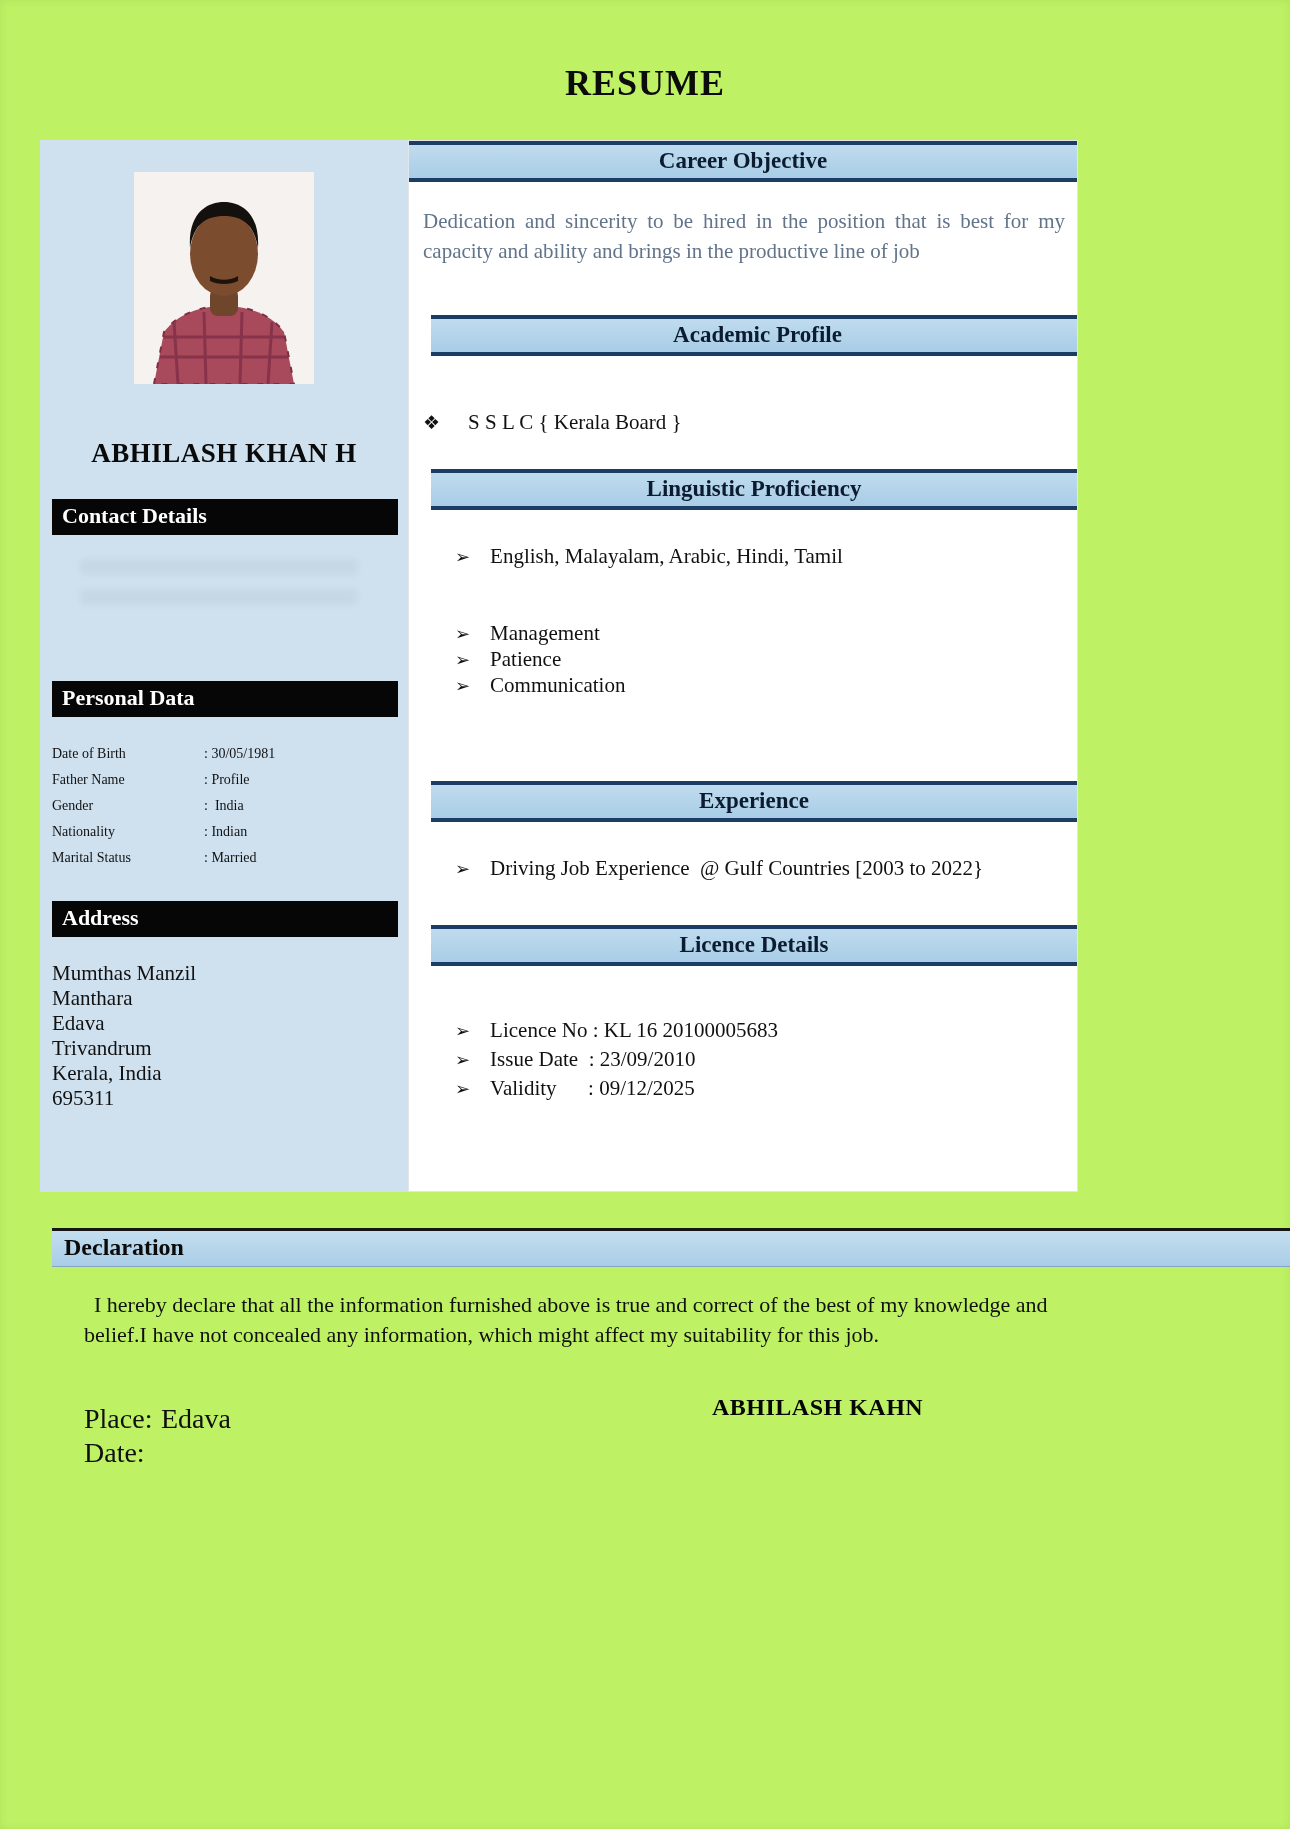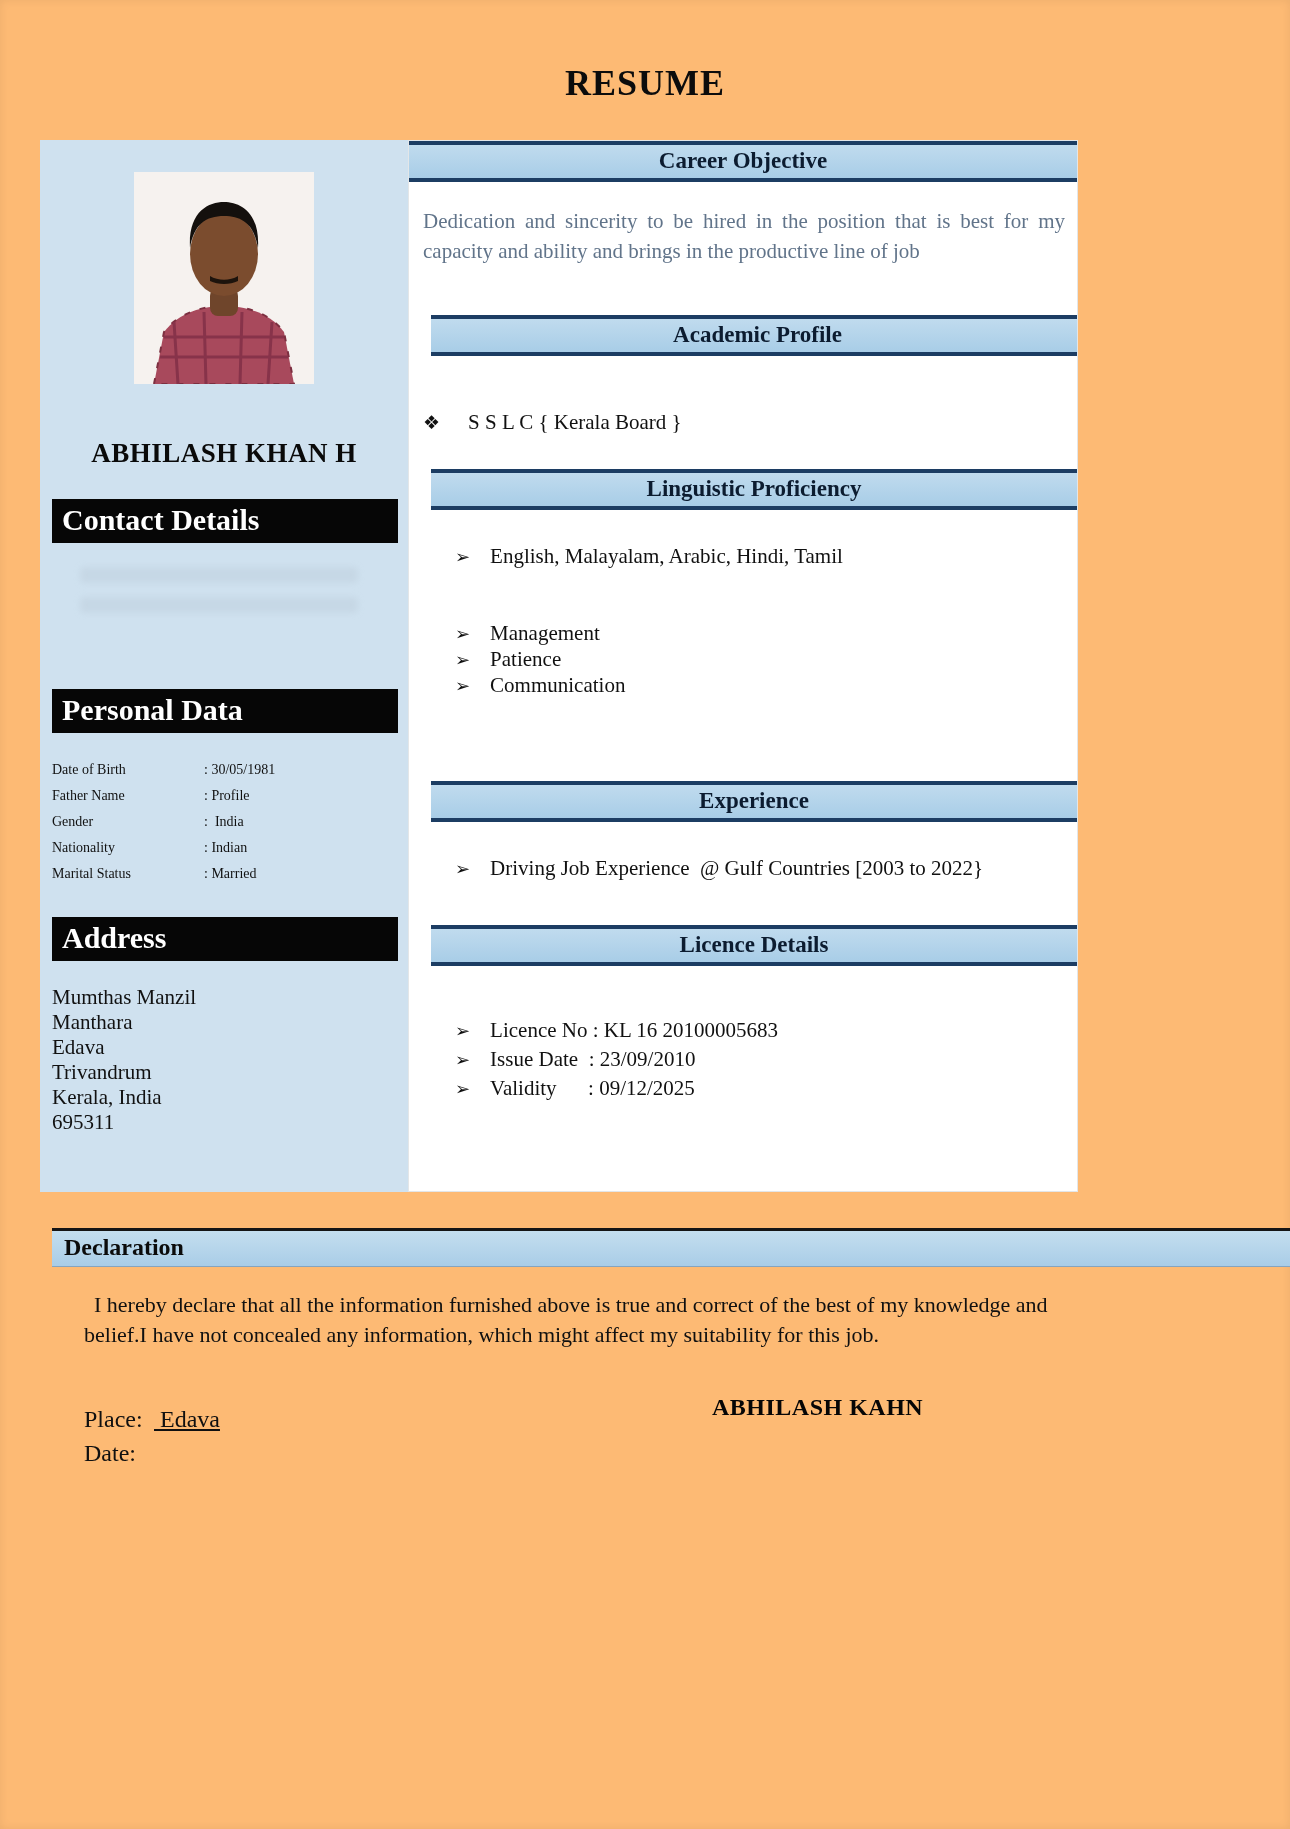--- a/index.html
+++ b/index.html
@@ -5,21 +5,21 @@
   html,body{margin:0;padding:0;}
   body{
     width:1290px;height:1829px;
     background:#f3f3f1;
     font-family:"Liberation Serif", serif;
     color:#111;
   }
   .page{
     position:relative;
     width:1290px;height:1829px;
-    background:#fdba74;
+    background:#bef264;
     box-shadow:inset 0 0 10px rgba(0,0,0,0.07);
     overflow:hidden;
   }
   .resume-title{
     padding-top:62px;
     text-align:center;
     font-size:36px;
     font-weight:bold;
     letter-spacing:1px;
     color:#0c0c0c;
@@ -56,21 +56,21 @@
     text-align:center;
     font-size:27px;
     font-weight:bold;
     letter-spacing:0.5px;
     color:#0a0a0a;
   }
   .black-bar{
     background:#060606;
     color:#ffffff;
     font-weight:bold;
-    font-size:30px;
+    font-size:22px;
     padding:4px 10px 6px 10px;
     margin:0 10px 0 12px;
   }
   .bar-contact{margin-top:30px;}
   .bar-personal{margin-top:58px;}
   .bar-address{margin-top:30px;}
   .redacted{
     margin:24px 50px 0 40px;
     height:64px;
   }
@@ -165,24 +165,23 @@
     left:84px; top:1290px;
     width:965px;
     font-size:22px;
     line-height:1.35;
     color:#101010;
     text-indent:10px;
   }
   .place-block{
     position:absolute;
     left:84px; top:1402px;
-    font-size:24px;
+    font-size:28px;
     line-height:34px;
     color:#101010;
-    text-decoration:underline;
   }
   .place-block .lbl{display:inline-block;min-width:70px;}
   .signature{
     position:absolute;
     left:712px; top:1394px;
     font-size:24px;
     font-weight:bold;
     letter-spacing:0.5px;
     color:#060606;
   }

